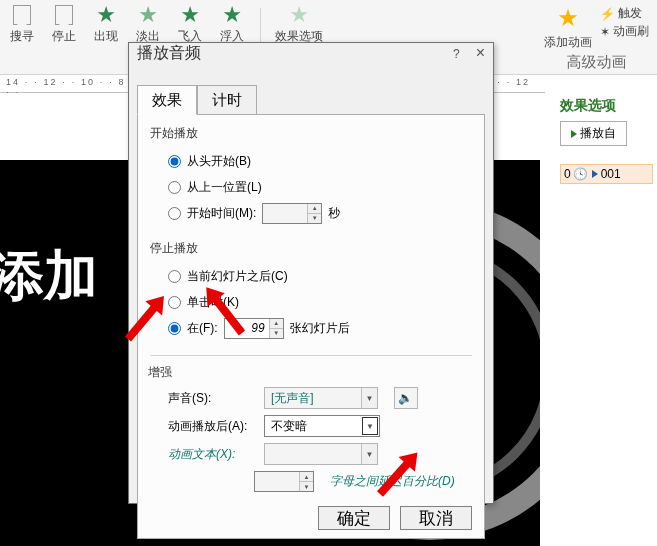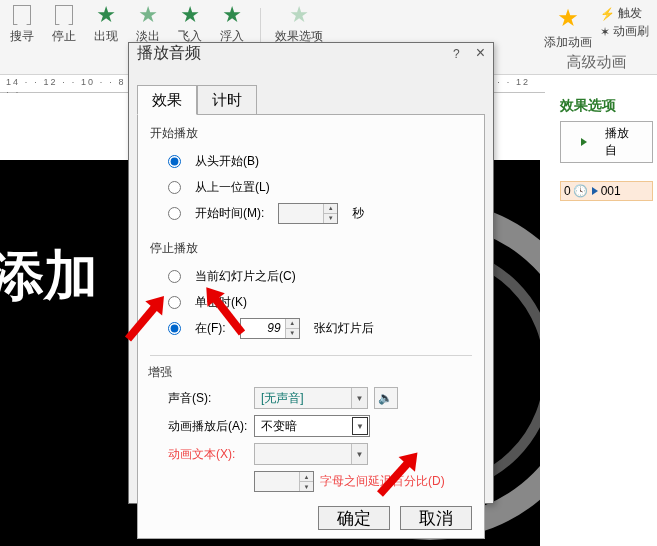--- a/index.html
+++ b/index.html
@@ -25,55 +25,55 @@
 
   
   .slide { position: absolute; top: 160px; left: 0; width: 540px; height: 386px; background: #000; overflow: hidden; }
   .slide-text { color: #fff; font-size: 54px; font-weight: bold; position: absolute; top: 80px; left: -10px; }
   .wheel { position: absolute; right: -60px; top: 40px; width: 340px; height: 340px; border: 24px solid #888; border-radius: 50%; }
   .wheel::before { content: ''; position: absolute; inset: 22px; border: 10px solid #555; border-radius: 50%; }
 
   
   .anim-pane { position: absolute; top: 93px; right: 0; width: 102px; height: 453px; background: #fff; border-left: 1px solid #fff; padding: 4px 4px; }
   .anim-title { color: #2b7b2b; font-size: 14px; font-weight: bold; margin-bottom: 6px; }
-  .anim-play { border: 1px solid #adadad; background: #fdfdfd; padding: 3px 20px; font-size: 12px; display: inline-flex; align-items: center; gap: 18px; cursor: pointer; margin-bottom: 18px; }
+  .anim-play { border: 1px solid #adadad; background: #fdfdfd; padding: 3px 10px; font-size: 12px; display: inline-flex; align-items: center; gap: 3px; cursor: pointer; margin-bottom: 18px; }
   .anim-item { background: #fdeadb; border: 1px solid #f0c691; padding: 2px 3px; display: flex; align-items: center; gap: 3px; font-size: 11px; }
   .tri-play { width: 0; height: 0; border-left: 6px solid #2b7b2b; border-top: 4px solid transparent; border-bottom: 4px solid transparent; }
 
   
   .dialog { position: absolute; top: 42px; left: 128px; width: 366px; height: 462px; background: #f0f0f0; border: 1px solid #707070; box-shadow: 2px 2px 6px rgba(0,0,0,0.25); display: flex; flex-direction: column; }
   .titlebar { height: 30px; display: flex; align-items: center; padding: 0 8px; justify-content: space-between; }
   .titlebar-title { font-size: 16px; color: #333; }
   .titlebar-buttons { display: flex; gap: 16px; font-family: Arial; color: #555; }
   .titlebar-buttons span { cursor: pointer; }
 
   .tabs { display: flex; margin: 0 8px; }
   .tab { padding: 5px 14px 4px 14px; border: 1px solid #acacac; background: #f0f0f0; font-size: 15px; position: relative; top: 1px; margin-top: 20px; }
   .tab.inactive { background: #f0f0f0; border-bottom: 1px solid #acacac; }
   .tab.active { background: #fcfcfc; border-bottom: 1px solid #fcfcfc; z-index: 2; }
 
   .tabpanel { flex: 1; margin: 0 8px 8px 8px; border: 1px solid #acacac; background: #fcfcfc; padding: 10px 12px 8px 12px; position: relative; }
 
   fieldset.grp { border: none; margin-bottom: 12px; }
   fieldset.grp > legend { font-size: 12px; color: #333; padding: 0; margin-bottom: 4px; }
-  fieldset.grp .line { display: flex; align-items: center; gap: 14px; margin: 4px 0 4px 18px; height: 22px; font-size: 12px; }
+  fieldset.grp .line { display: flex; align-items: center; gap: 6px; margin: 4px 0 4px 18px; height: 22px; font-size: 12px; }
   input[type=radio] { accent-color: #0066cc; }
 
   .spinner { display: inline-flex; border: 1px solid #808080; height: 21px; background: #fff; }
   .spinner input { border: none; width: 44px; padding: 0 4px; font-size: 12px; outline: none; text-align: right; }
   .spinner .spins { display: flex; flex-direction: column; width: 14px; border-left: 1px solid #c0c0c0; }
   .spinner .spins span { flex: 1; display: flex; align-items: center; justify-content: center; font-size: 6px; color: #555; background: #f0f0f0; cursor: pointer; }
   .spinner .spins span:first-child { border-bottom: 1px solid #c0c0c0; }
   .spinner.disabled input { background: #f4f4f4; color: #999; }
 
   .sep { border: none; border-top: 1px solid #d4d4d4; margin: 4px 0 8px 0; }
 
-  .formrow { display: flex; align-items: center; margin: 6px 0 6px 18px; gap: 6px; }
+  .formrow { display: flex; align-items: center; margin: 6px 0 6px 18px; gap: 16px; }
   .formrow .lbl { width: 80px; font-size: 12px; }
-  .formrow .lbl.disabled { color: #ef4444; }
+  .formrow .lbl.disabled { color: #0f766e; font-style: italic; }
 
   .combo { display: inline-flex; border: 1px solid #808080; background: #fff; height: 22px; align-items: stretch; }
   .combo span.val { flex: 1; padding: 2px 6px; font-size: 12px; min-width: 96px; }
   .combo .arrow { width: 16px; border-left: 1px solid #c0c0c0; background: #f0f0f0; display: flex; align-items: center; justify-content: center; font-size: 8px; color: #555; cursor: pointer; }
   .combo.disabled { background: #f4f4f4; border-color: #b4b4b4; }
   .combo.disabled .val { color: #0f766e; }
 
   .sound-btn { width: 24px; height: 22px; border: 1px solid #b4b4b4; background: #f4f4f4; display: inline-flex; align-items: center; justify-content: center; color: #888; cursor: pointer; }
 
   .dialog-buttons { display: flex; justify-content: flex-end; gap: 10px; margin-top: 14px; }

